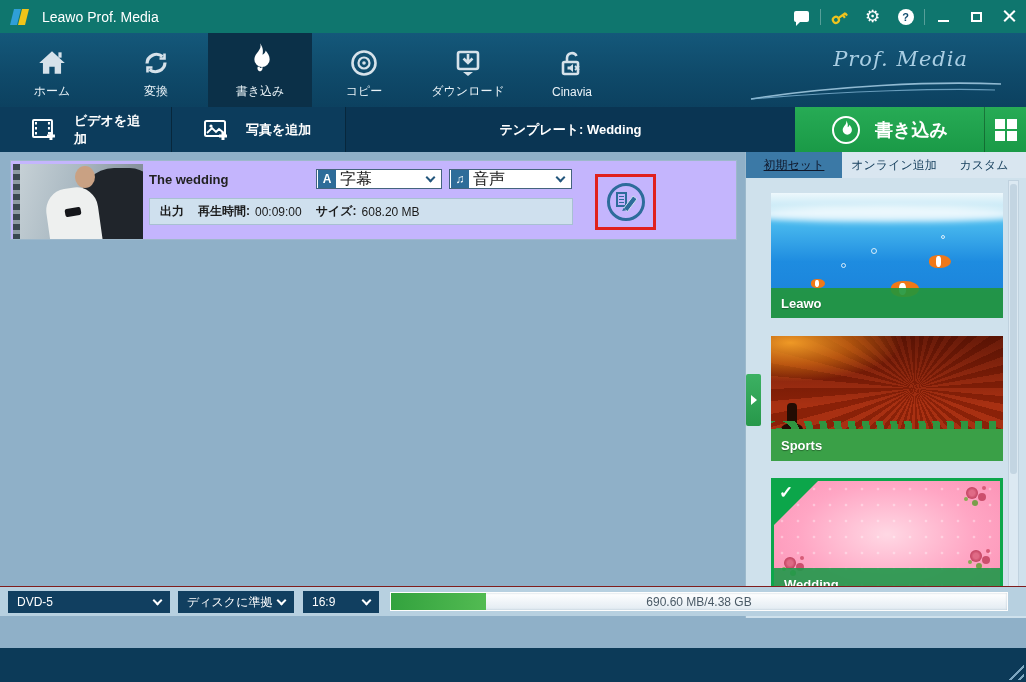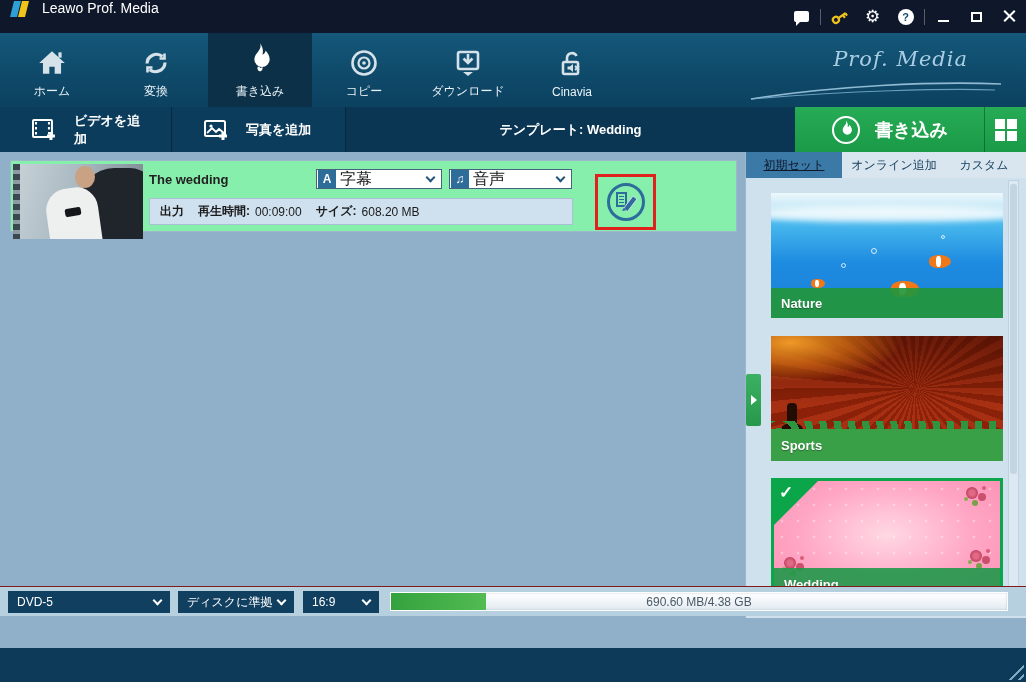--- a/index.html
+++ b/index.html
@@ -1,21 +1,21 @@
 <!DOCTYPE html>
 <html><head>
 <meta charset="utf-8">
 <style>
   * { margin:0; padding:0; box-sizing:border-box; }
   html,body { width:1026px; height:682px; overflow:hidden; }
   body { font-family:"Liberation Sans", sans-serif; }
   .app { position:relative; width:1026px; height:682px; background:#8fb0c8; }
 
   
-  .titlebar { position:absolute; left:0; top:0; width:1026px; height:33px; background:#0f172a; display:flex; align-items:flex-start; }
+  .titlebar { position:absolute; left:0; top:0; width:1026px; height:33px; background:#0f766e; display:flex; align-items:center; }
   .logo { width:22px; height:18px; margin-left:10px; position:relative; }
   .logo .bar { position:absolute; top:1px; width:7px; height:16px; transform:skewX(-14deg); }
   .logo .bar.b1 { left:2px; background:#2f9fd8; }
   .logo .bar.b2 { left:10px; background:#f0c419; }
   .win-title { color:#ffffff; font-size:14px; margin-left:10px; }
   .tb-icons { position:absolute; right:0; top:0; height:33px; display:flex; align-items:center; }
   .tb-btn { width:33px; height:33px; display:flex; align-items:center; justify-content:center; cursor:default; }
   .tb-sep { width:1px; height:16px; background:rgba(255,255,255,.3); margin:0 2px; }
   .bubble { position:relative; width:15px; height:11px; background:#fff; border-radius:2px; }
   .bubble:after { content:""; position:absolute; left:2px; bottom:-4px; border:4px solid transparent; border-top-color:#fff; border-left-color:#fff; }
@@ -46,21 +46,21 @@
   .burn-btn { width:190px; height:45px; background:linear-gradient(180deg,#27ab55 0%,#1a9a47 100%); display:flex; align-items:center; justify-content:center; cursor:pointer; border-right:1px solid rgba(0,0,0,.3); }
   .burn-btn .blabel { color:#fff; font-size:18px; font-weight:bold; margin-left:14px; }
   .grid-btn { width:41px; height:45px; background:linear-gradient(180deg,#27ab55 0%,#1a9a47 100%); display:flex; align-items:center; justify-content:center; cursor:pointer; }
   .grid-ic { width:22px; height:22px; display:grid; grid-template-columns:10px 10px; grid-template-rows:10px 10px; gap:2px; }
   .grid-ic span { background:#fff; }
 
   
   .main { position:absolute; left:0; top:152px; width:1026px; height:466px; }
   .content { position:absolute; left:0; top:0; width:745px; height:466px; background:#8fb0c8; }
 
-  .video-card { position:absolute; left:10px; top:8px; width:727px; height:72px; background:#86efac; border:1px solid #9db8cb; }
+  .video-card { position:absolute; left:10px; top:8px; width:727px; height:80px; background:#c4b5fd; border:1px solid #9db8cb; }
   .thumb { position:absolute; left:2px; top:3px; width:130px; height:75px; background:linear-gradient(105deg,#c9d3d8 0%,#aab9c2 45%,#79838d 100%); overflow:hidden; }
   .thumb .strip { position:absolute; left:0; top:0; width:7px; height:100%; background:repeating-linear-gradient(180deg,#3a4750 0 6px,#8d9aa3 6px 10px); }
   .thumb .fig-dark { position:absolute; right:-14px; top:4px; width:78px; height:80px; background:#20252b; border-radius:45% 35% 0 0; }
   .thumb .fig-head { position:absolute; right:48px; top:2px; width:20px; height:22px; background:#c9a183; border-radius:50%; }
   .thumb .shirt { position:absolute; left:34px; top:24px; width:52px; height:55px; background:#eef0ef; border-radius:40% 40% 0 0; transform:rotate(-8deg); }
   .thumb .bowtie { position:absolute; left:52px; top:44px; width:16px; height:8px; background:#14161a; border-radius:2px; transform:rotate(-10deg); }
   .vtitle { position:absolute; left:138px; top:11px; font-size:13px; font-weight:bold; color:#222; }
   .mini-dd { position:absolute; top:8px; height:20px; background:#fff; border:1px solid #44647e; display:flex; align-items:center; }
   .mini-dd.dd-sub { left:305px; width:126px; }
   .mini-dd.dd-aud { left:438px; width:123px; }
@@ -323,21 +323,21 @@
 
         <div class="tile t-nature">
           <span class="wave"></span>
           <span class="fish" style="left:158px; top:62px; width:22px; height:13px;"></span>
           <span class="fish" style="left:120px; top:88px; width:28px; height:16px;"></span>
           <span class="fish" style="left:40px; top:86px; width:14px; height:9px;"></span>
           <span class="bub" style="left:100px; top:55px; width:6px; height:6px;"></span>
           <span class="bub" style="left:170px; top:42px; width:4px; height:4px;"></span>
           <span class="bub" style="left:70px; top:70px; width:5px; height:5px;"></span>
           <div class="band">
-            <span class="bname">Nature</span>
+            <span class="bname">Leawo</span>
           </div>
         </div>
 
         <div class="tile t-sports">
           <span class="shade"></span>
           <span class="cloud"></span>
           <span class="statue"></span>
           <span class="crowd"></span>
           <div class="band">
             <span class="bname">Sports</span>

